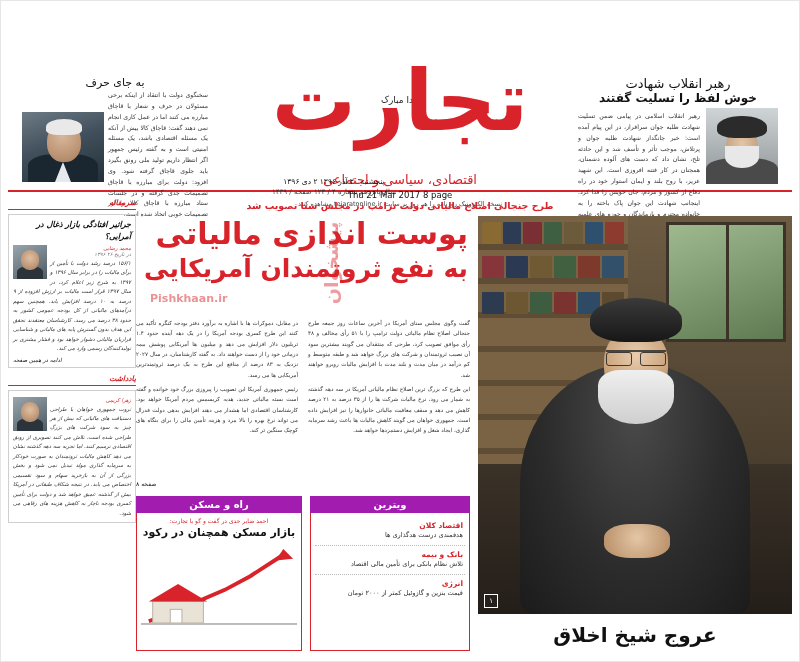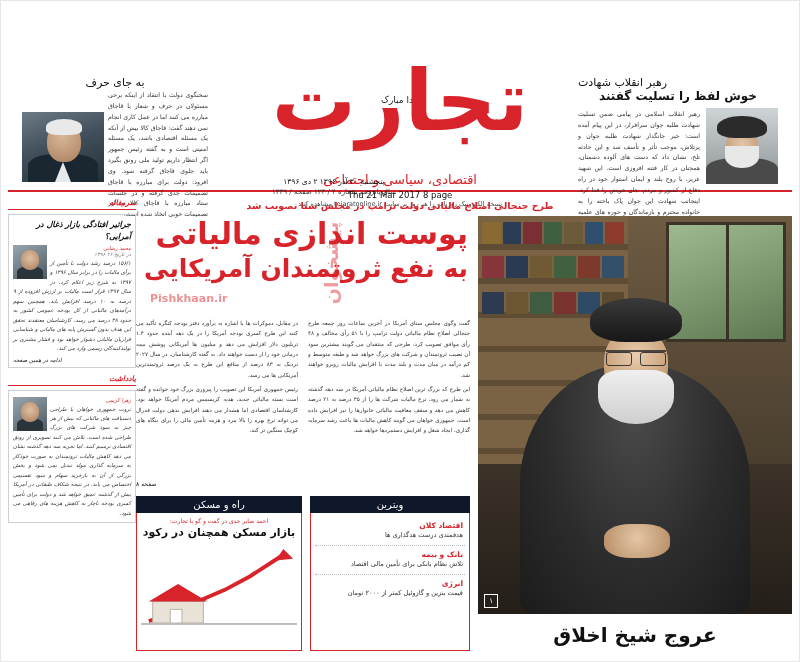--- a/index.html
+++ b/index.html
@@ -105,21 +105,21 @@
     position: absolute; width: 16px; height: 20px; left: 33px; bottom: 0;
     background: #e7eaec; clip-path: polygon(50% 0,100% 100%,0 100%);
   }
 
   
   .mh-right {
     position: absolute;
     top: 62px; right: 14px;
     width: 200px;
   }
-  .mh-right .t1 { font-size: 11px; color: #111; text-align: left; }
+  .mh-right .t1 { font-size: 13px; color: #111; text-align: center; }
   .mh-right .t2 { font-size: 12px; font-weight: bold; color: #111; text-align: center; margin-bottom: 6px;}
   .mh-right .body { font-size: 6.2px; color: #333; line-height: 1.75; text-align: justify; }
   .mh-right .more { font-size: 6.2px; color: #111; text-align: left; margin-top: 2px;}
   .mh-right-photo {
     position: absolute;
     top: 94px; right: 14px;
     width: 72px; height: 76px;
     background: #b9b9b9;
     overflow: hidden;
   }
@@ -234,21 +234,21 @@
   .side-card .byline { font-size: 5.2px; color: #d8232a; text-align: right; margin-top: 2px;}
   .side-card .more { font-size: 5.6px; color: #111; text-align: left; margin-top: 3px;}
   .side-date { font-size: 5.2px; color: #777; text-align: right; }
 
   
   .bottombar { position: absolute; left: 136px; top: 496px; width: 334px; height: 160px; }
   .bb-col { position: absolute; top: 0; height: 160px; }
   .bb-left { right: 0; width: 160px; }
   .bb-right { left: 0; width: 166px; }
   .bb-title {
-    background: #0f172a; color: #fff; font-size: 10px; font-weight: normal;
+    background: #a21caf; color: #fff; font-size: 10px; font-weight: bold;
     text-align: center; padding: 3px 0; 
   }
   .bb-body { border: 1px solid #d8232a; border-top: none; height: 138px; padding: 4px; }
   .vit-item { border-bottom: 1px dotted #bbb; padding: 4px 2px; font-size: 7.5px; color:#111; text-align: right;}
   .vit-item .tag { color: #d8232a; font-weight: bold; font-size: 7.5px; }
   .vit-item .sub { font-size: 6.6px; color:#333; line-height:1.5; margin-top:1px;}
   .rm-head { font-size: 11px; font-weight: bold; color: #111; text-align:center; line-height:1.35; margin:2px 0 4px;}
   .chart-box { position: relative; height: 88px; margin-top: 2px; }
   .chart-box svg { position:absolute; inset:0; }
 

